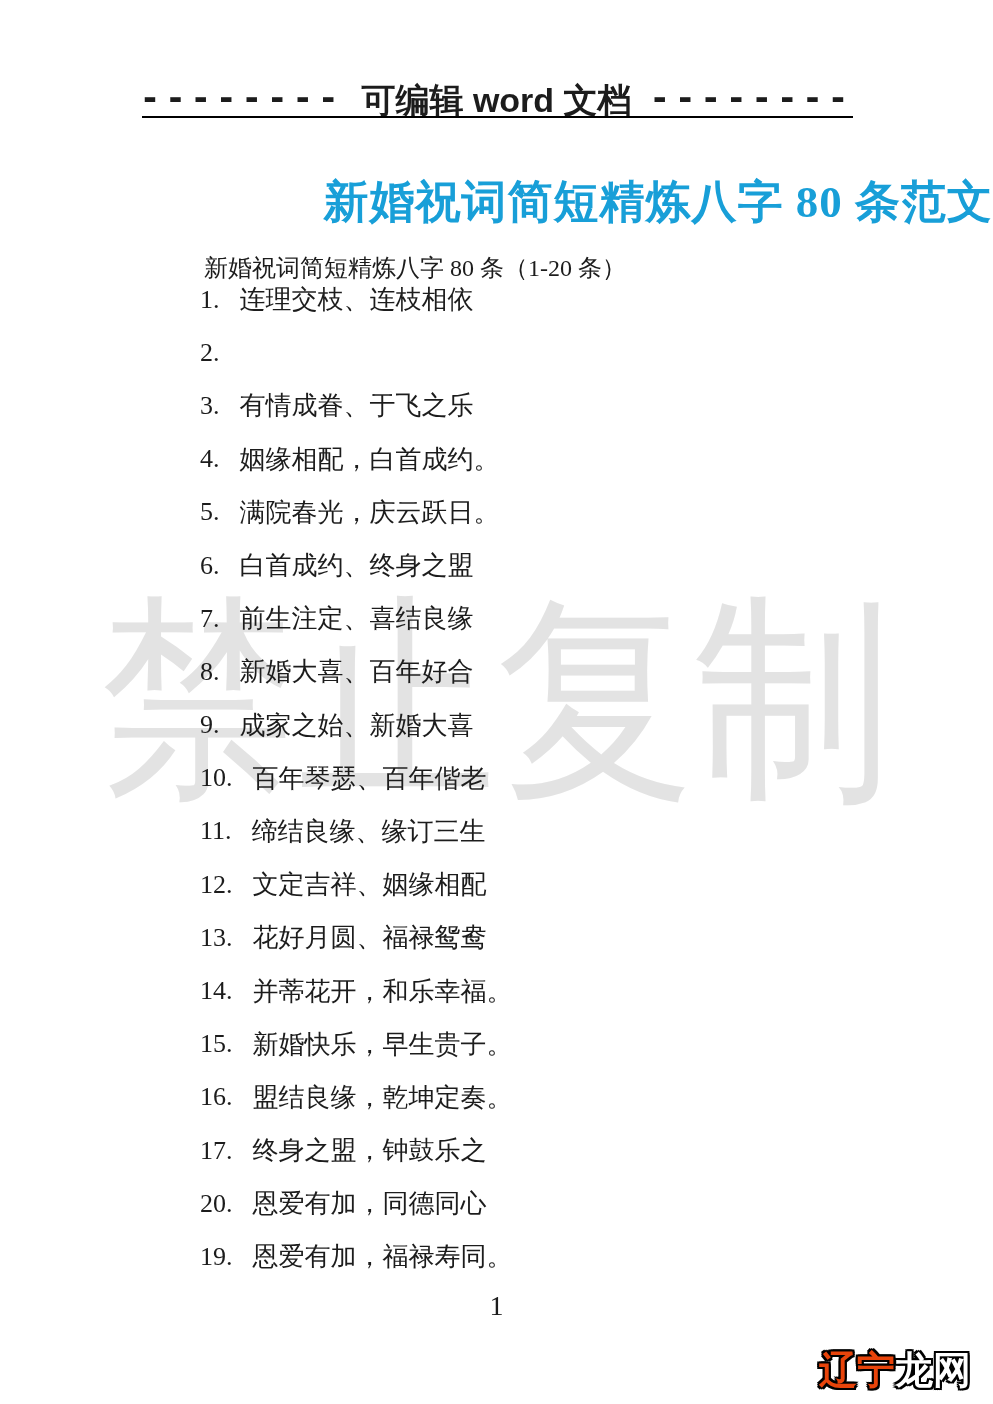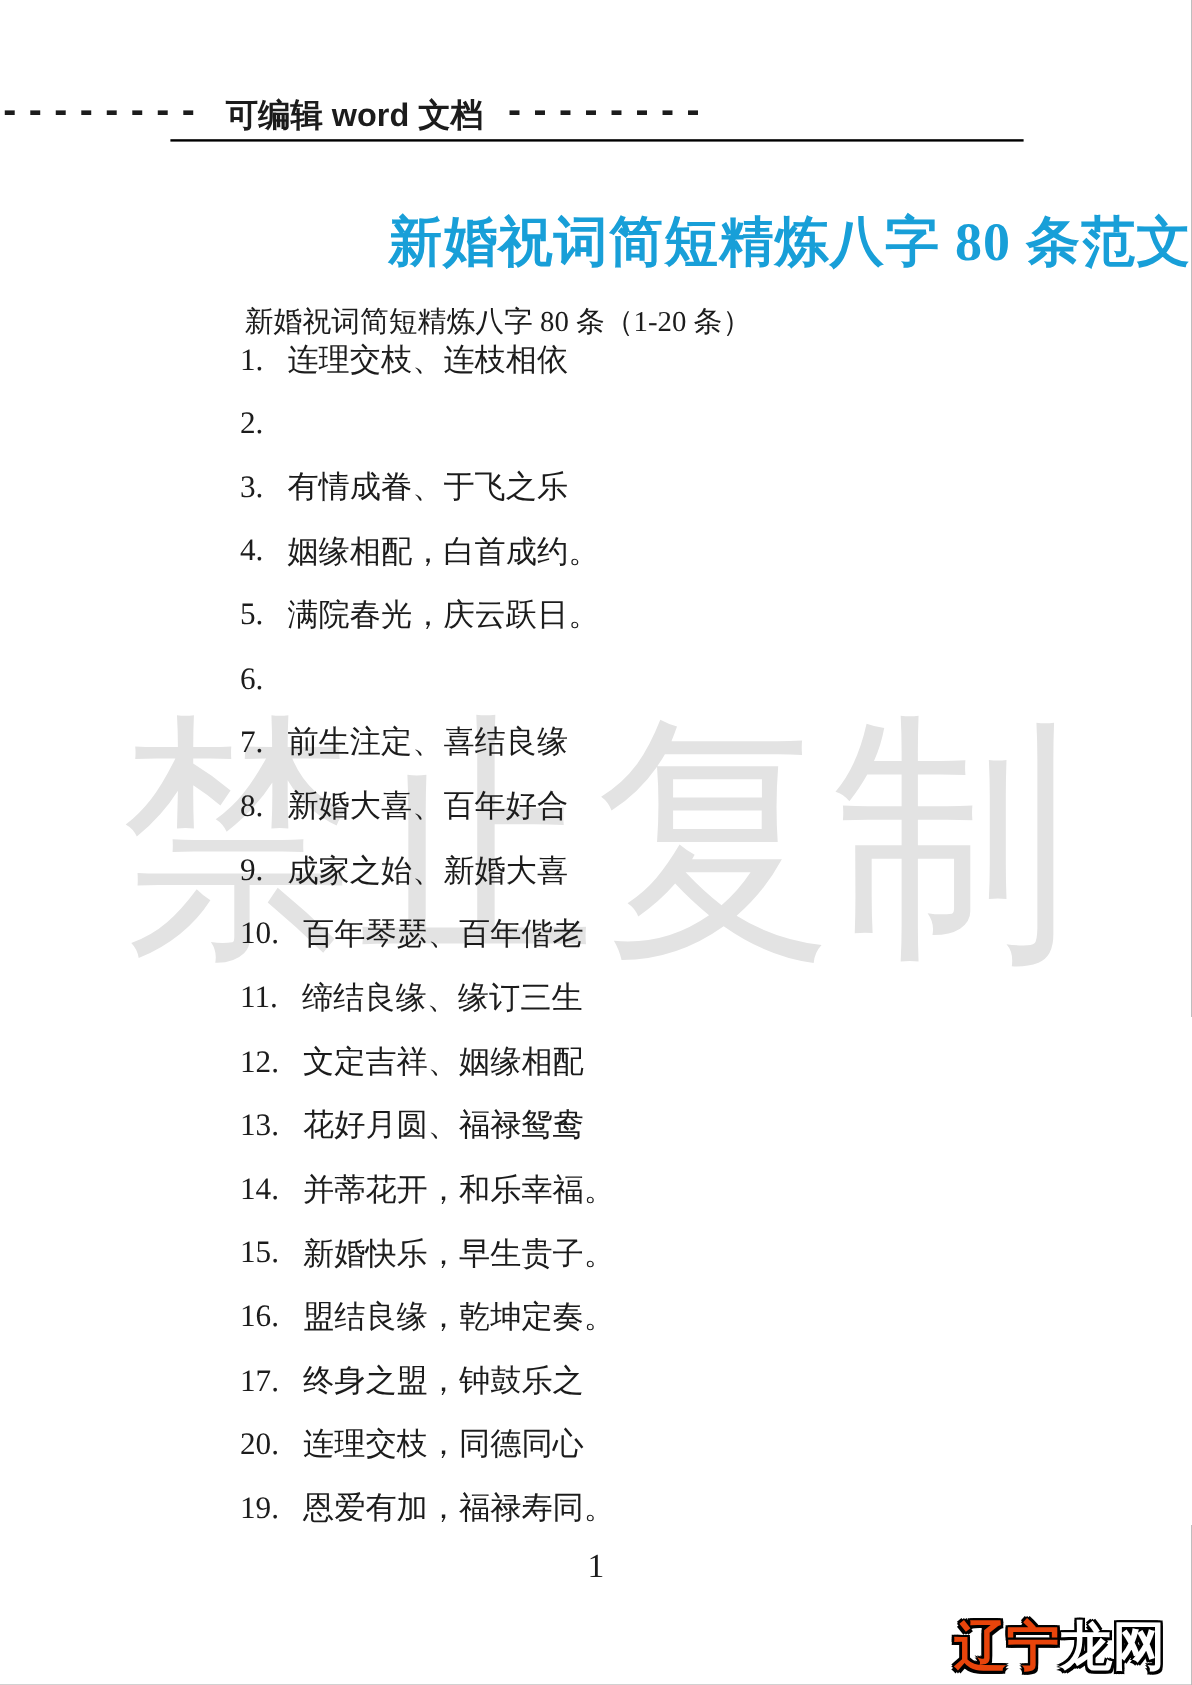--- a/index.html
+++ b/index.html
@@ -24,21 +24,22 @@
     transform:scaleY(1.1);
     transform-origin:top center;
     z-index:0;
     user-select:none;
     white-space:nowrap;
     font-family:"Liberation Serif","DejaVu Serif",serif;
   }
   .content{position:relative;z-index:1;}
   .header{
     position:absolute;top:78px;left:0;width:100%;
-    font-size:27px;font-weight:bold;
+    text-align:center;
+    font-size:34px;font-weight:bold;
     white-space:nowrap;
     font-family:"Liberation Sans","DejaVu Sans",sans-serif;
   }
   .header .dashes{
     letter-spacing:5px;
     font-weight:bold;
     font-family:"DejaVu Sans Mono","Liberation Mono",monospace;
     position:relative;top:-3px;
   }
   .header .header-title{padding:0 18px;}
@@ -67,21 +68,21 @@
     font-size:26px;
     white-space:nowrap;
   }
   .list .num{margin-right:20px;}
   .page-number{
     position:absolute;top:1290px;left:0;width:100%;
     text-align:center;font-size:28px;
   }
   .logo{
     position:absolute;top:1351px;right:22px;
-    font-size:44px;font-weight:bold;line-height:1;
+    font-size:38px;font-weight:bold;line-height:1;
     font-family:"Liberation Sans","DejaVu Sans",sans-serif;
     white-space:nowrap;
     text-shadow:
       -2px -2px 0 #000, 2px -2px 0 #000, -2px 2px 0 #000, 2px 2px 0 #000,
       -2px 0 0 #000, 2px 0 0 #000, 0 -2px 0 #000, 0 2px 0 #000;
   }
   .logo .part1{color:#e8440b;}
   .logo .part2{color:#ffffff;}
 </style>
 </head>
@@ -118,20 +119,21 @@
         <li class="row">
     <span class="num">4.</span>
     <span class="txt">姻缘相配，白首成约。</span>
   </li>
         <li class="row">
     <span class="num">5.</span>
     <span class="txt">满院春光，庆云跃日。</span>
   </li>
         <li class="row">
     <span class="num">6.</span>
+    <span class="txt">白首成约、终身之盟</span>
   </li>
         <li class="row">
     <span class="num">7.</span>
     <span class="txt">前生注定、喜结良缘</span>
   </li>
         <li class="row">
     <span class="num">8.</span>
     <span class="txt">新婚大喜、百年好合</span>
   </li>
         <li class="row">
@@ -165,21 +167,21 @@
         <li class="row">
     <span class="num">16.</span>
     <span class="txt">盟结良缘，乾坤定奏。</span>
   </li>
         <li class="row">
     <span class="num">17.</span>
     <span class="txt">终身之盟，钟鼓乐之</span>
   </li>
         <li class="row">
     <span class="num">20.</span>
-    <span class="txt">连理交枝，同德同心</span>
+    <span class="txt">恩爱有加，同德同心</span>
   </li>
         <li class="row">
     <span class="num">19.</span>
     <span class="txt">恩爱有加，福禄寿同。</span>
   </li>
       </ol>
 
     <div class="page-number">1</div>
 
     <div class="logo">

